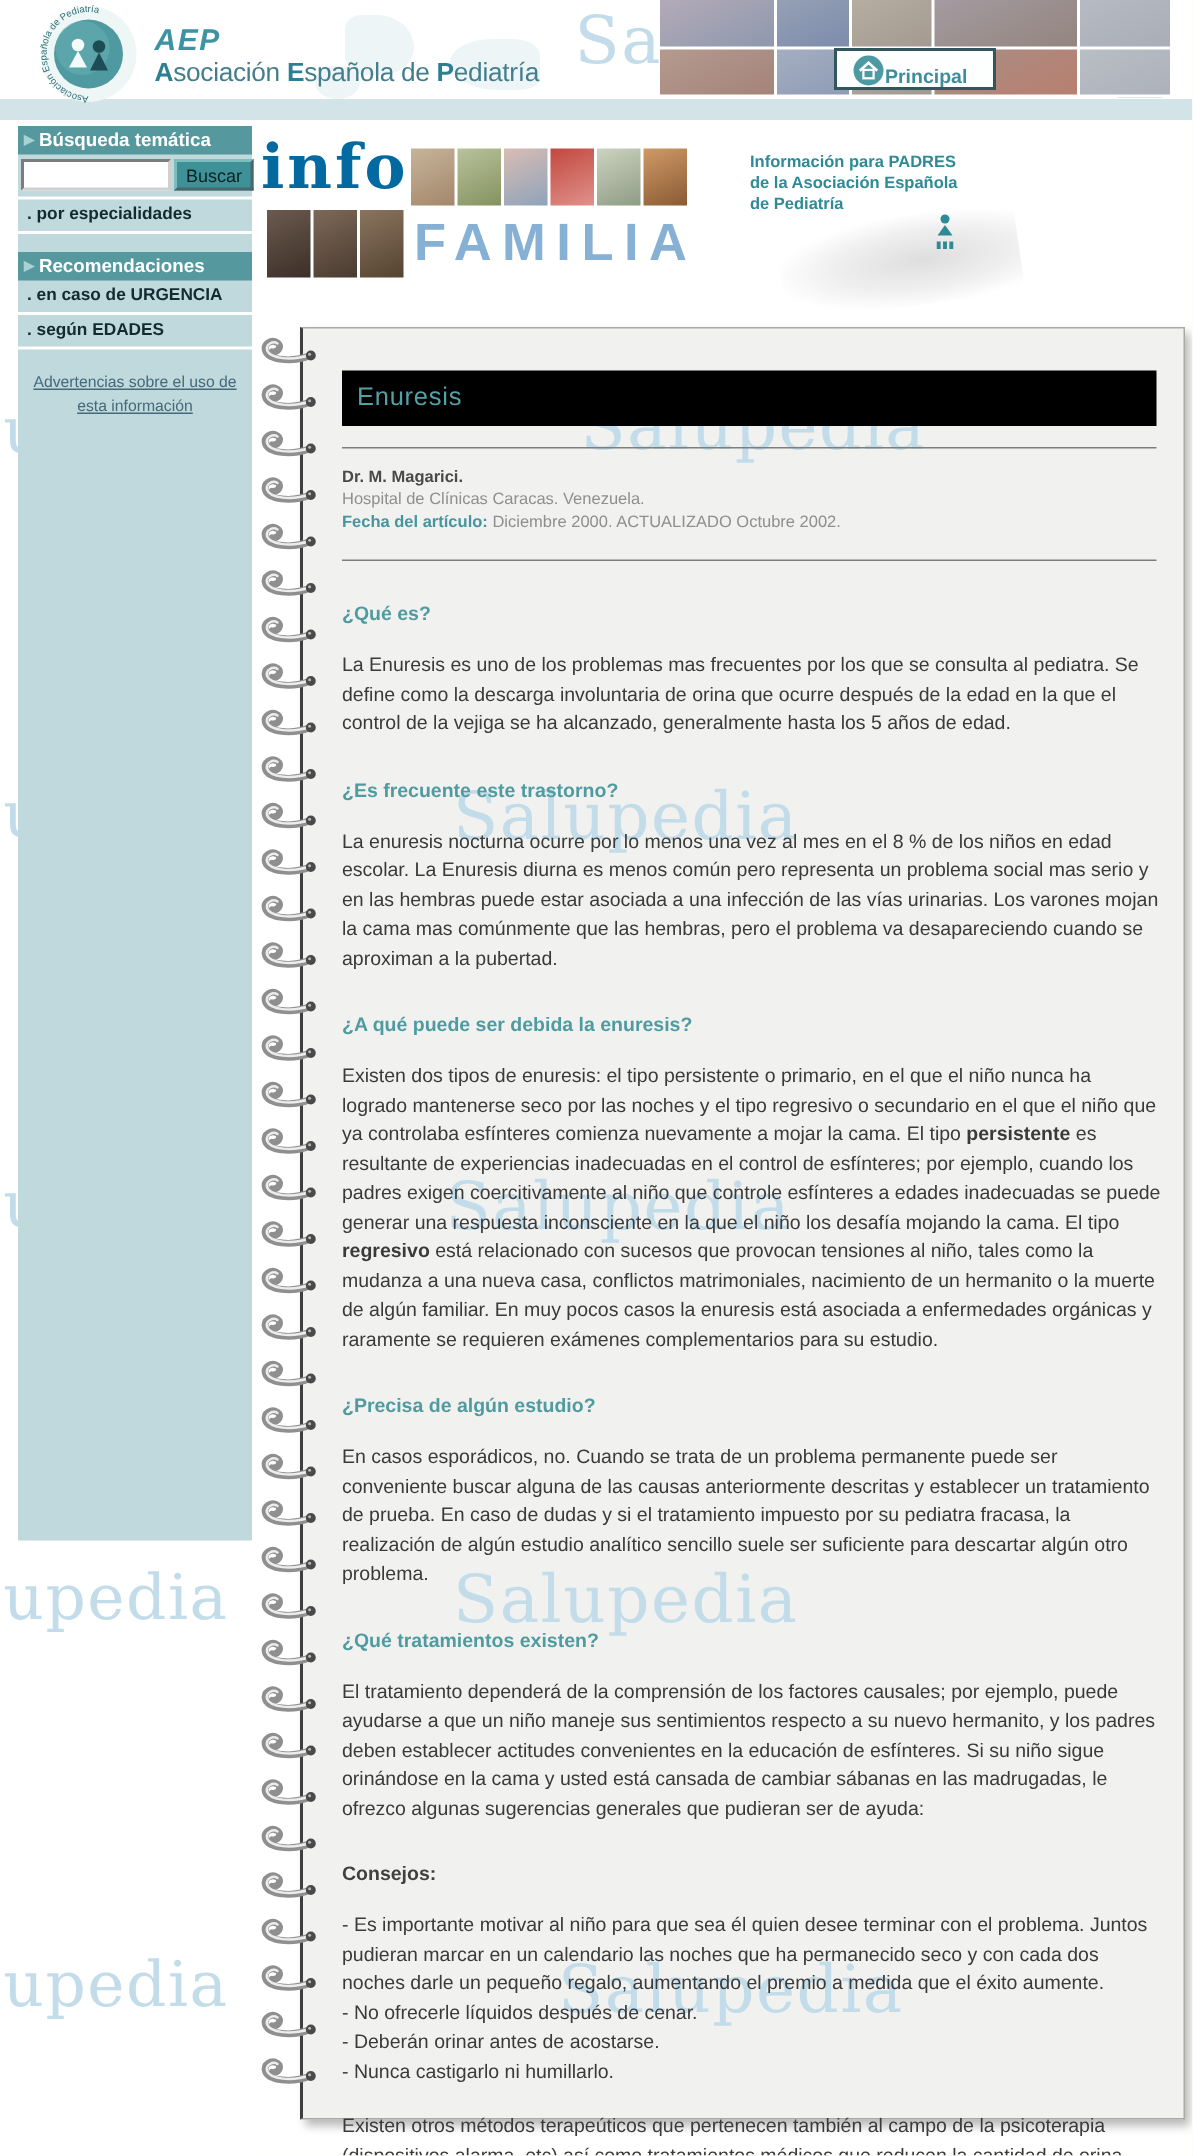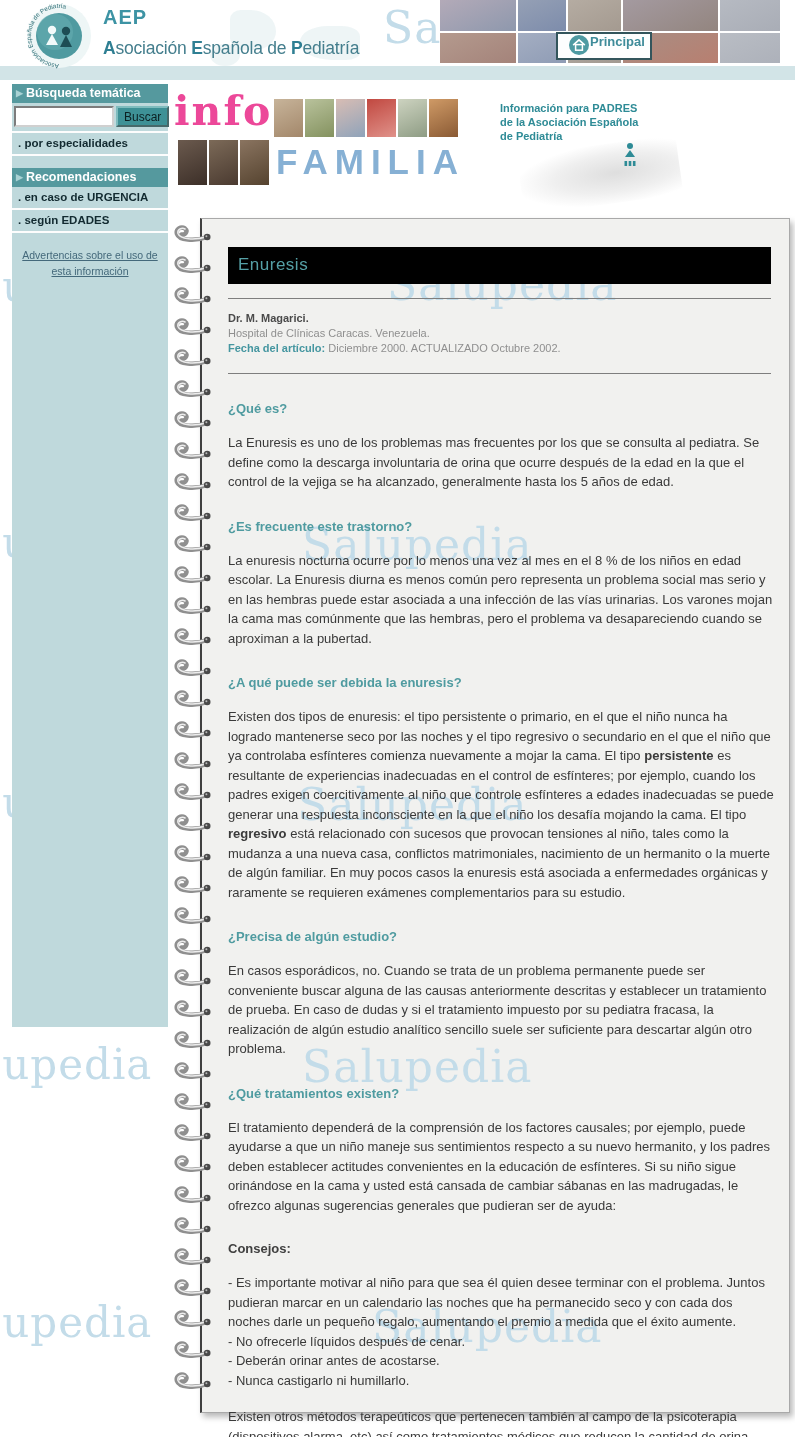--- a/index.html
+++ b/index.html
@@ -6,35 +6,35 @@
   .page{position:relative;width:795px;height:1437px;overflow:hidden;background:#fff;
         font-family:"Liberation Sans",sans-serif;}
   
   .wm{position:absolute;font-family:"DejaVu Serif",serif;color:#c3dce9;z-index:0;
       font-size:44px;letter-spacing:1px;white-space:nowrap;pointer-events:none;}
   .wm.small{font-size:42px;}
   
   .header{position:absolute;left:0;top:0;width:795px;height:66px;background:#fff;z-index:3;}
   .puzzle{position:absolute;background:#e3eef0;border-radius:30% 70% 60% 40%;opacity:.6;}
   .aep-logo{position:absolute;left:26px;top:3px;width:66px;height:66px;}
-  .aep-txt{position:absolute;left:103px;top:6px;color:#3d93a4;font-weight:bold;
-           font-size:20px;letter-spacing:1px;}
+  .aep-txt{position:absolute;left:103px;top:16px;color:#3d93a4;font-weight:bold;
+           font-size:20px;letter-spacing:1px;font-style:italic;}
   .org-line{position:absolute;left:103px;top:38px;font-size:17.5px;color:#447e8d;
             letter-spacing:-0.2px;white-space:nowrap;}
   .org-line b{color:#2f7f93;}
   .photo-grid{position:absolute;left:440px;top:0;width:355px;height:65px;background:#fff;
               z-index:1;font-size:0;}
   .photo-grid .cell{display:inline-block;vertical-align:top;margin:0 2px 2px 0;}
   .banner-col{position:absolute;left:731px;top:0;width:64px;height:65px;overflow:hidden;}
   .banner-strip{position:absolute;left:18px;top:-6px;width:30px;height:90px;
                 background:#5a6f9e;transform:rotate(9deg);opacity:.75;}
   .banner-text{position:absolute;left:8px;top:34px;color:#e6e9f2;font-style:italic;
                font-size:9px;transform:rotate(-64deg);white-space:nowrap;}
-  .principal-btn{position:absolute;left:556px;top:32px;width:96px;height:28px;background:#fdfefe;
-                 border:2px solid #33555c;display:flex;align-items:flex-start;gap:0;
+  .principal-btn{position:absolute;left:556px;top:32px;width:108px;height:28px;background:#fdfefe;
+                 border:2px solid #33555c;display:flex;align-items:flex-end;gap:0;
                  padding-left:10px;box-sizing:border-box;cursor:pointer;z-index:4;}
   .principal-btn span{color:#3f8c9a;font-weight:bold;font-size:13px;}
   .top-band{position:absolute;left:0;top:66px;width:795px;height:14px;background:#d2e4e7;z-index:2;}
   
   .sidebar{position:absolute;left:12px;top:84px;width:156px;height:943px;background:#bfd9dc;z-index:2;}
   .side-bar-title{background:#55999e;color:#fff;font-weight:bold;font-size:12.5px;
                   padding:2px 4px 3px 4px;display:flex;align-items:center;gap:3px;}
   .tri{color:#a9d2d4;font-size:9px;line-height:10px;}
   .search-row{display:flex;align-items:center;padding:3px 1px 4px 2px;border-bottom:2px solid #fdfdfd;}
   .search-input{width:92px;height:17px;border:2px inset #d0d0d0;background:#fff;
@@ -43,21 +43,21 @@
               border:2px outset #7fbcbe;font-size:12px;font-weight:normal;cursor:pointer;
               font-family:"Liberation Sans",sans-serif;}
   .side-link{font-weight:bold;font-size:11.5px;color:#122a30;padding:4px 4px 5px 6px;
              border-bottom:2px solid #fdfdfd;cursor:pointer;}
   .side-gap{height:12px;}
   .advisory{margin-top:14px;text-align:center;font-size:10.5px;color:#44697b;
             text-decoration:underline;line-height:1.55;padding:0 8px;cursor:pointer;}
   
   .brand{position:absolute;left:170px;top:85px;width:620px;height:125px;background:#fff;z-index:2;}
   .info-word{position:absolute;left:4px;top:2px;font-family:"DejaVu Serif",serif;font-weight:bold;
-             font-size:41px;color:#ec4899;letter-spacing:2px;}
+             font-size:41px;color:#0369a1;letter-spacing:2px;}
   .strip{position:absolute;font-size:0;}
   .strip .cell{display:inline-block;margin-right:2px;}
   .familia-word{position:absolute;left:106px;top:57px;font-size:35px;font-weight:bold;
                 color:#86b0d4;letter-spacing:7px;}
   .fam-person{position:absolute;left:452px;top:57px;}
   .tagline{position:absolute;left:330px;top:16px;color:#2e8b96;font-weight:bold;
            font-size:11px;line-height:14px;}
   .baby-fade{position:absolute;left:350px;top:60px;width:160px;height:60px;
              background:radial-gradient(ellipse at 60% 50%, #dedede 0%, #efefef 45%, rgba(255,255,255,0) 75%);
              transform:rotate(-8deg);}

